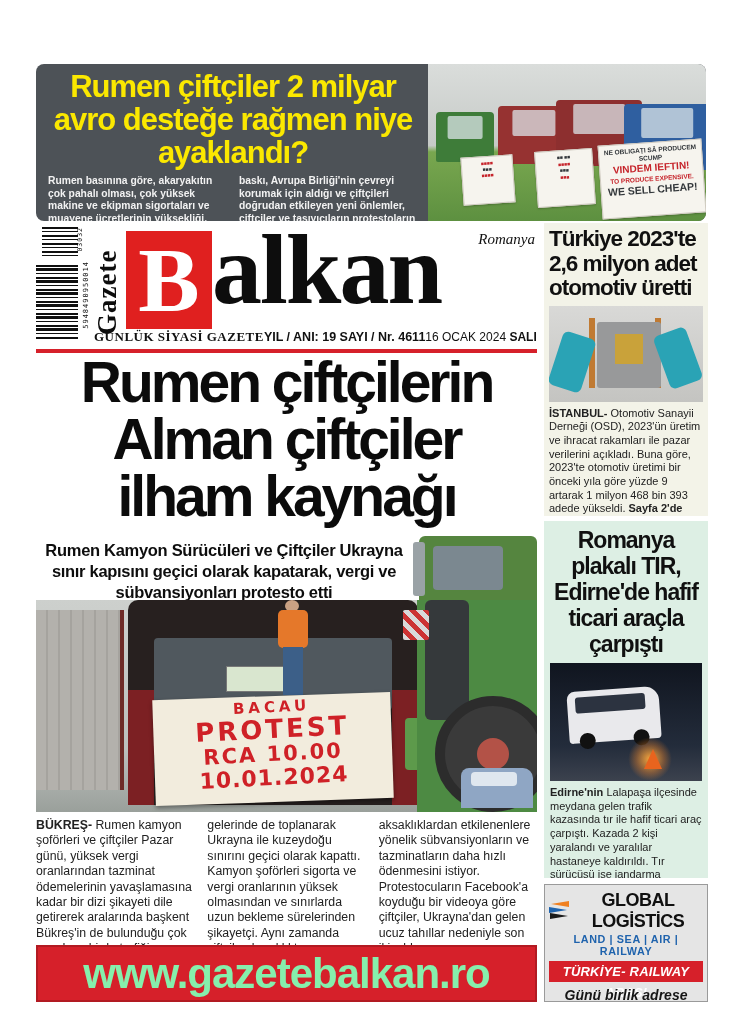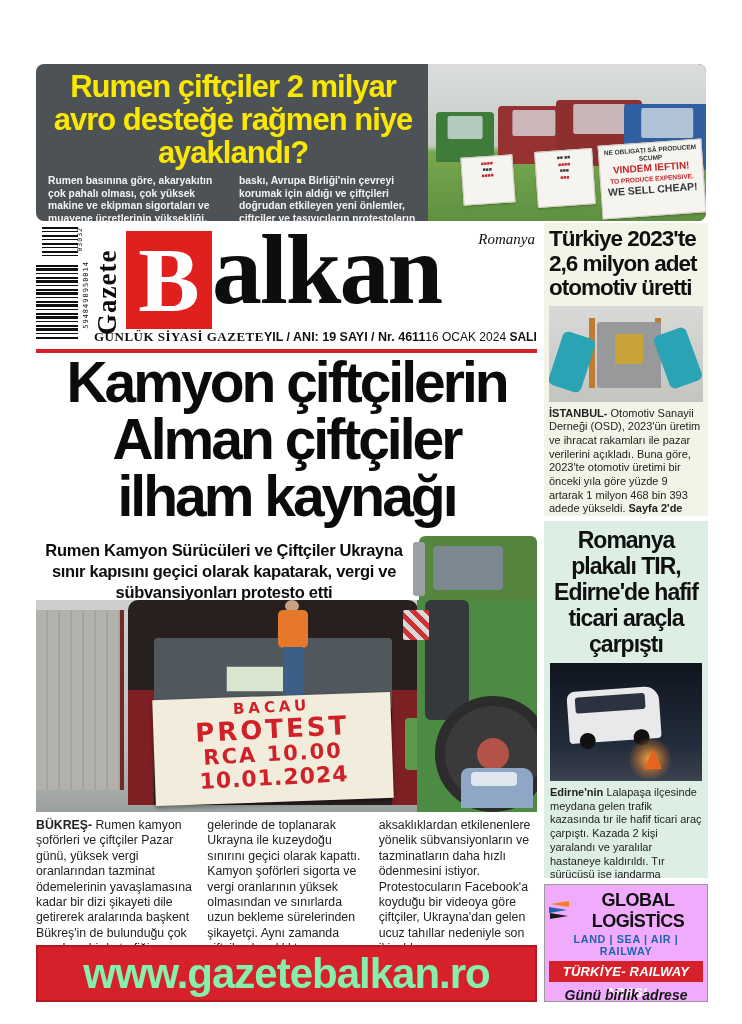--- a/index.html
+++ b/index.html
@@ -121,21 +121,21 @@
   .crash-photo { position:relative; margin-top:6px; height:118px; background:linear-gradient(#10151f,#232c3b 70%,#3c424e); overflow:hidden; }
   .van { position:absolute; left:18px; top:26px; width:92px; height:52px; background:#e9e9ec; border-radius:8px 14px 4px 4px; transform:rotate(-4deg); }
   .van .vwin { position:absolute; left:8px; top:6px; width:70px; height:16px; background:#2c3340; border-radius:3px; }
   .van .vwheel { position:absolute; left:10px; bottom:-6px; width:16px; height:16px; background:#111; border-radius:50%; }
   .van .vwheel2 { position:absolute; right:12px; bottom:-6px; width:16px; height:16px; background:#111; border-radius:50%; }
   .cone-glow { position:absolute; left:78px; top:74px; width:44px; height:44px;
     background:radial-gradient(circle, rgba(255,170,60,.95) 0%, rgba(255,140,40,.35) 45%, transparent 70%); border-radius:50%; }
   .cone { position:absolute; left:94px; top:86px; width:0; height:0;
     border-left:9px solid transparent; border-right:9px solid transparent; border-bottom:20px solid #e8641e; }
 
-  .rc-ad { top:868px; height:118px; background:#f0abfc; border:1px solid #9a9a9a; padding:5px 4px 4px; text-align:center; }
+  .rc-ad { top:868px; height:118px; background:#e5e5e5; border:1px solid #9a9a9a; padding:5px 4px 4px; text-align:center; }
   .ad-brand-row { display:flex; align-items:center; justify-content:center; gap:4px; }
   .gl-icon { position:relative; width:20px; height:20px; flex:0 0 auto; }
   .gl-icon i { position:absolute; left:0; width:18px; height:6px; display:block; }
   .gl-icon .g1 { top:0; background:#f08020; clip-path:polygon(100% 0, 0 50%, 100% 100%); left:2px;}
   .gl-icon .g2 { top:6px; background:#1f63ad; clip-path:polygon(0 0, 100% 50%, 0 100%); }
   .gl-icon .g3 { top:12px; background:#1b1b1b; clip-path:polygon(0 0, 100% 50%, 0 100%); left:1px;}
   .ad-brand { font-weight:900; font-size:18px; letter-spacing:-0.5px; color:#101010; }
   .ad-modes { margin-top:1px; font-weight:700; font-size:10.8px; letter-spacing:.6px; color:#1f63ad; }
   .ad-redbar { margin-top:4px; height:21px; background:#d6202a; color:#fff; font-style:italic; font-weight:900;
     font-size:13px; line-height:21px; letter-spacing:.2px; }
@@ -202,21 +202,21 @@
     <div class="romanya">Romanya</div>
     <div class="masthead-row">
       <span class="tagline">GÜNLÜK SİYASİ GAZETE</span>
       <span class="issue">YIL / ANI: 19 SAYI / Nr. 4611</span>
       <span class="dateline"><span>16 OCAK 2024</span> <b>SALI</b></span>
     </div>
   </div>
   <div class="red-rule"></div>
 
   <div class="main-headline">
-    <div>Kamyon çiftçilerin</div>
+    <div>Rumen çiftçilerin</div>
     <div>Alman çiftçiler</div>
     <div>ilham kaynağı</div>
   </div>
 
   <div class="subhead-block">
     <div class="cab-peek">
         <div class="pipe"></div>
         <div class="win"></div>
       </div>
     <div class="subhead">Rumen Kamyon Sürücüleri ve Çiftçiler Ukrayna sınır kapısını geçici olarak kapatarak, vergi ve sübvansiyonları protesto etti</div>

